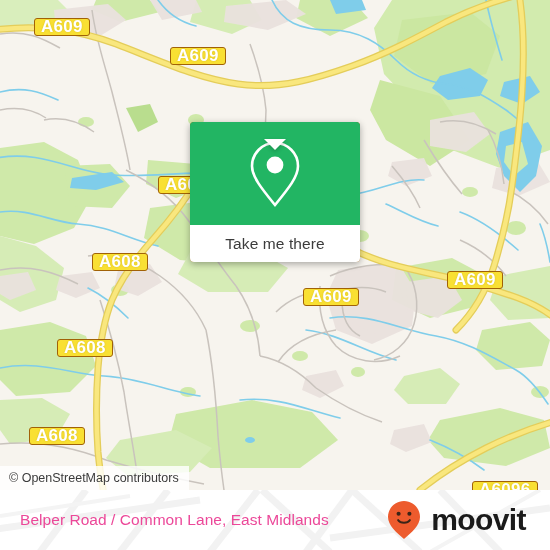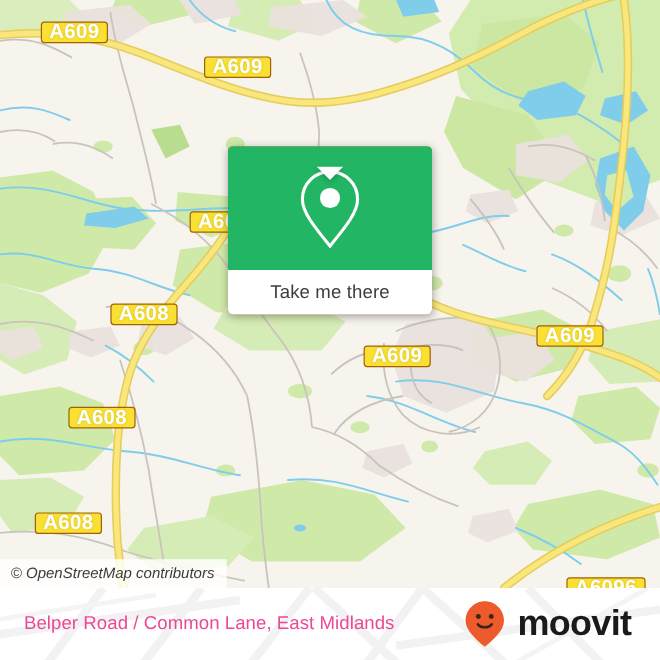--- a/index.html
+++ b/index.html
@@ -86,21 +86,20 @@
   #attrib {
     position: absolute;
     left: 0; top: 466px;
     height: 24px;
     background: rgba(255,255,255,0.82);
     display: flex; align-items: center;
     padding: 0 10px 0 9px;
     font-size: 12.5px;
     color: #3b3b3b;
     z-index: 30;
-    font-style: italic;
   }
 
   
   #bottombar {
     position: absolute;
     left: 0; top: 490px;
     width: 550px; height: 60px;
     background: #ffffff;
     overflow: hidden;
   }

